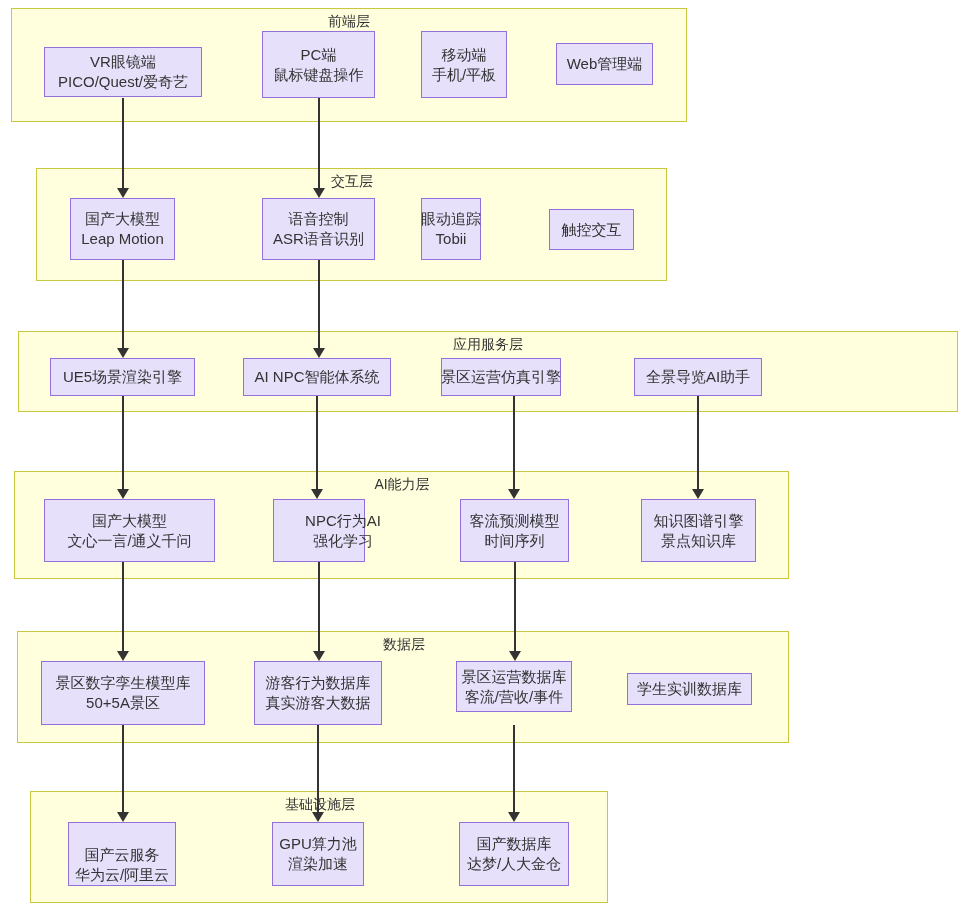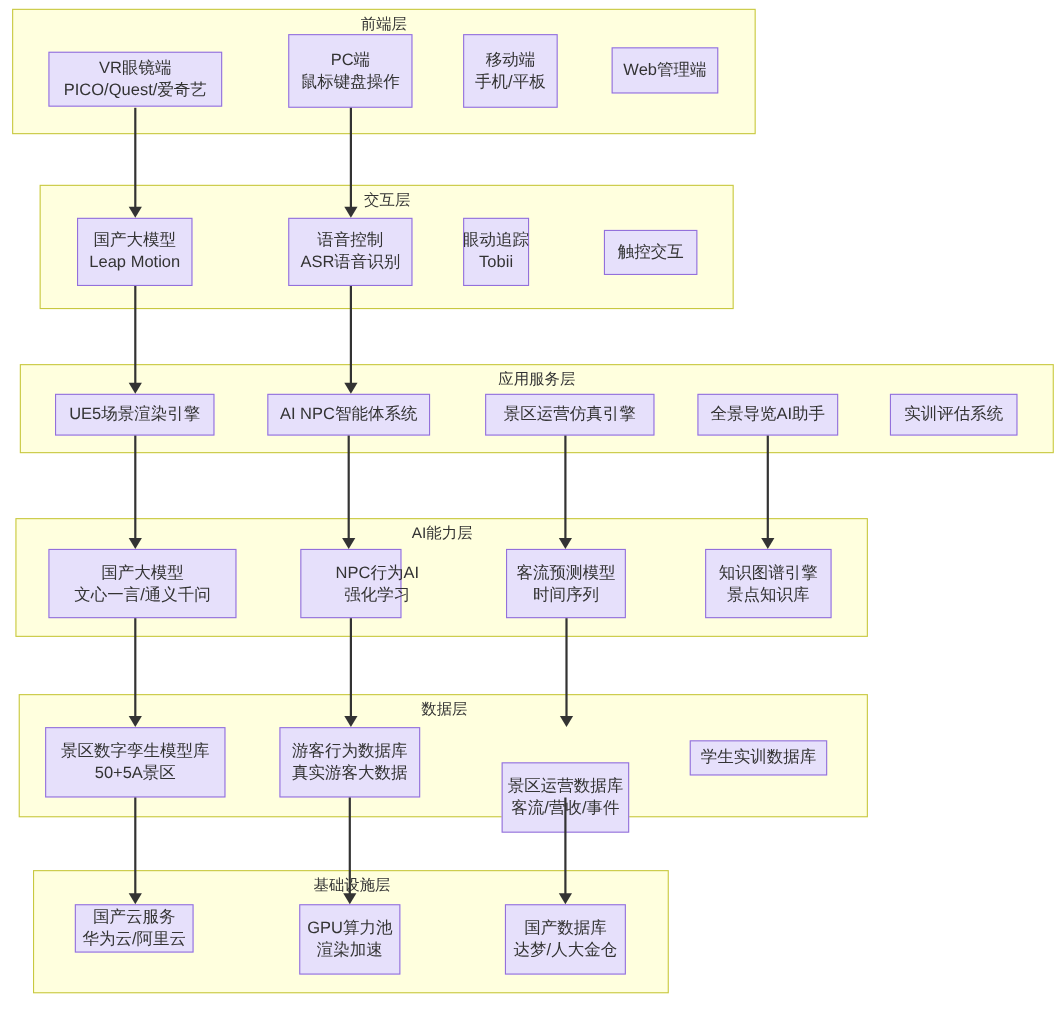--- a/index.html
+++ b/index.html
@@ -64,28 +64,25 @@
       <span>触控交互</span>
     </div>
     <div class="layer" style="left: 18px; top: 331px; width: 940px; height: 81px;"></div>
     <div class="layer-title" style="left: 488px; top: 337px;">应用服务层</div>
     <div class="node" style="left: 50px; top: 358px; width: 145px; height: 38px;">
       <span>UE5场景渲染引擎</span>
     </div>
     <div class="node" style="left: 243px; top: 358px; width: 148px; height: 38px;">
       <span>AI NPC智能体系统</span>
     </div>
-    <div class="node" style="left: 441px; top: 358px; width: 154px; height: 38px;">
+    <div class="node" style="left: 441px; top: 358px; width: 120px; height: 38px;">
       <span>景区运营仿真引擎</span>
     </div>
     <div class="node" style="left: 634px; top: 358px; width: 128px; height: 38px;">
       <span>全景导览AI助手</span>
-    </div>
-    <div class="node" style="left: 809px; top: 358px; width: 116px; height: 38px;">
-      <span>实训评估系统</span>
     </div>
     <div class="layer" style="left: 14px; top: 471px; width: 775px; height: 108px;"></div>
     <div class="layer-title" style="left: 402px; top: 477px;">AI能力层</div>
     <div class="node" style="left: 44px; top: 499px; width: 171px; height: 63px;">
       <span>国产大模型</span>
       <span>文心一言/通义千问</span>
     </div>
     <div class="node" style="left: 273px; top: 499px; width: 92px; height: 63px; padding-left: 48px;">
       <span>NPC行为AI</span>
       <span>强化学习</span>
@@ -101,30 +98,30 @@
     <div class="layer" style="left: 17px; top: 631px; width: 772px; height: 112px;"></div>
     <div class="layer-title" style="left: 404px; top: 637px;">数据层</div>
     <div class="node" style="left: 41px; top: 661px; width: 164px; height: 64px;">
       <span>景区数字孪生模型库</span>
       <span>50+5A景区</span>
     </div>
     <div class="node" style="left: 254px; top: 661px; width: 128px; height: 64px;">
       <span>游客行为数据库</span>
       <span>真实游客大数据</span>
     </div>
-    <div class="node" style="left: 456px; top: 661px; width: 116px; height: 64px; margin-top: 32px;">
+    <div class="node" style="left: 456px; top: 661px; width: 116px; height: 51px;">
       <span>景区运营数据库</span>
       <span>客流/营收/事件</span>
     </div>
     <div class="node" style="left: 627px; top: 673px; width: 125px; height: 32px;">
       <span>学生实训数据库</span>
     </div>
     <div class="layer" style="left: 30px; top: 791px; width: 578px; height: 112px;"></div>
     <div class="layer-title" style="left: 320px; top: 797px;">基础设施层</div>
-    <div class="node" style="left: 68px; top: 822px; width: 108px; height: 44px;">
+    <div class="node" style="left: 68px; top: 822px; width: 108px; height: 64px; justify-content: flex-end;">
       <span>国产云服务</span>
       <span>华为云/阿里云</span>
     </div>
     <div class="node" style="left: 272px; top: 822px; width: 92px; height: 64px;">
       <span>GPU算力池</span>
       <span>渲染加速</span>
     </div>
     <div class="node" style="left: 459px; top: 822px; width: 110px; height: 64px;">
       <span>国产数据库</span>
       <span>达梦/人大金仓</span>

